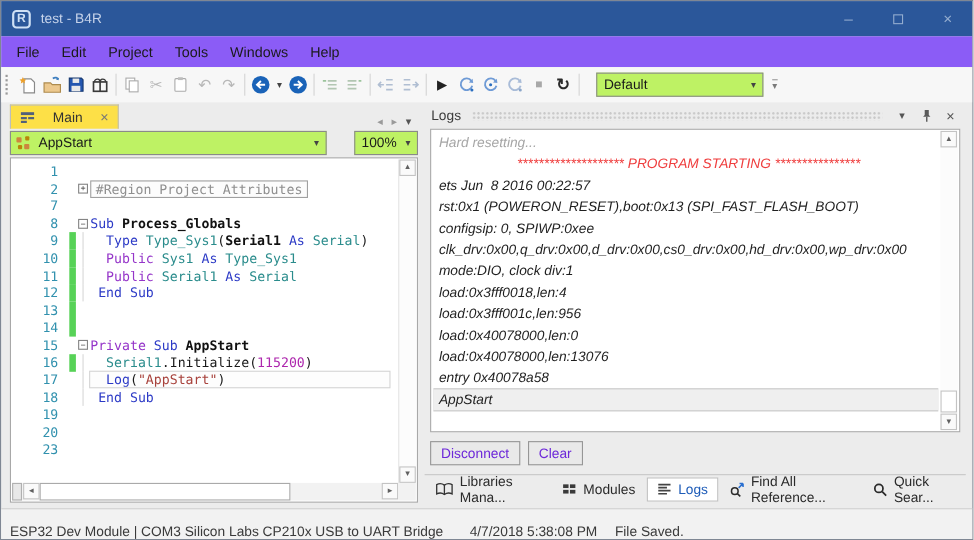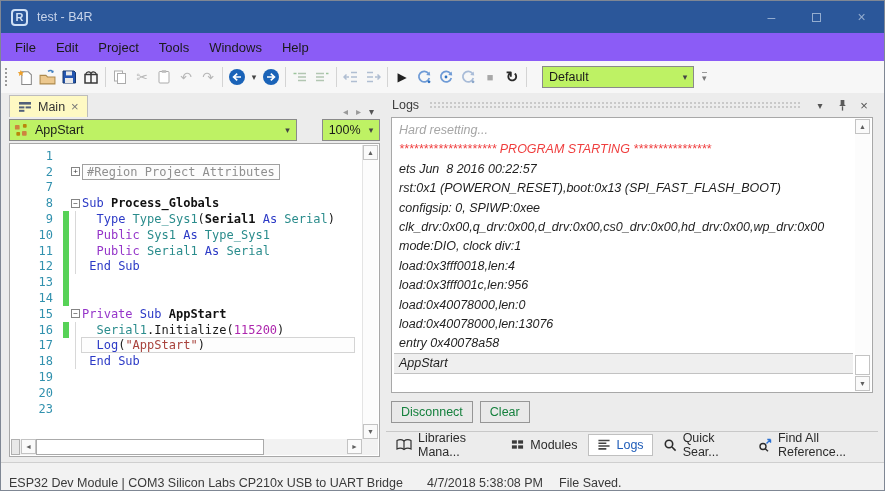--- a/index.html
+++ b/index.html
@@ -40,22 +40,22 @@
               align-items:center; font-size:12.5px; }
   .combobox .cbtext { flex:1; padding-left:6px; white-space:nowrap; overflow:hidden; }
   .combobox .cbcaret { width:16px; text-align:center; font-size:9px; color:#444; flex:none; }
   .build-combo { width:152px; margin-left:12px; }
   .overflow-btn { margin-left:8px; font-size:9px; color:#7a7a7a; border-top:1px solid #9a9a9a;
                   line-height:8px; padding-top:1px; }
 
   
   .editor-panel { position:absolute; left:8px; top:94px; width:371px; height:362px; }
   .tabstrip { position:absolute; left:0; top:0; right:0; height:22px; display:flex; align-items:flex-end; }
-  .doc-tab { height:22px; background:#fef9c3; border:1px solid #bdbdbd; border-bottom:none;
-             display:flex; align-items:center; gap:6px; padding:0 8px; font-size:12.5px; color:#333; }
+  .doc-tab { height:22px; background:#fde047; border:1px solid #bdbdbd; border-bottom:none;
+             display:flex; align-items:center; gap:16px; padding:0 8px; font-size:12.5px; color:#333; }
   .doc-tab .tabclose { color:#777; font-size:13px; }
   .tabnav { margin-left:auto; display:flex; align-items:center; gap:8px; padding-right:6px;
             color:#9a9a9a; font-size:10px; }
   .tabnav .dk { color:#555; }
   .comborow { position:absolute; left:0; top:24px; right:0; height:22px; display:flex; gap:3px; }
   .nav-combo { width:306px; }
   .zoom-combo { width:62px;margin-left:22px; }
   .cbicon { flex:none; margin-left:4px; display:flex; }
 
   .editorbox { position:absolute; left:0; top:48px; right:0; bottom:0; background:#fff;
@@ -100,29 +100,29 @@
            background-size:4px 4px; }
   .hicon { width:16px; display:flex; align-items:center; justify-content:center; color:#555;
            font-size:10px; margin-right:6px; }
   .hicon.x { font-size:13px; }
   .logcontent { position:absolute; left:5px; right:5px; top:22px; height:276px; background:#fff;
                 border:1px solid #a8a8a8; }
   .loglines { position:absolute; left:2px; top:3px; right:19px; bottom:2px; overflow:hidden;font-style:italic; }
   .logline { height:19.4px; line-height:19.4px; padding-left:5px; font-size:12.5px; color:#1f1f1f;
              white-space:pre; }
   .logline.lg-gray { color:#a6a6a6; }
-  .logline.lg-red { color:#ef3e3e; }
+  .logline.lg-red { color:#ef3e3e;text-align:center; }
   .logline.sel { background:#efefef; outline:1px solid #c2c2c2; }
   .logscroll { position:absolute; right:1px; top:1px; width:16px; bottom:1px; background:#fcfcfc; }
   .logscroll .sbtn { position:absolute; left:0; }
   .logscroll .sup { top:0; } .logscroll .sdown { bottom:0; }
   .logthumb { position:absolute; left:0; bottom:16px; width:15px; height:20px; background:#fff;
               border:1px solid #c3c3c3; }
   .logbtns { position:absolute; left:5px; top:306px; display:flex; gap:7px; }
-  .pushbtn { font-size:12.5px; color:#15803d; background:#e9e9e9; border:1px solid #969696;
+  .pushbtn { font-size:12.5px; color:#6d28d9; background:#e9e9e9; border:1px solid #969696;
              padding:3px 9px; }
   .btabs { position:absolute; left:0; right:0; top:336px; height:26px; border-top:1px solid #c8c8c8;
            display:flex; align-items:center; padding-left:2px; gap:2px; }
   .btab { display:flex; align-items:center; gap:6px; padding:3px 8px; font-size:12.5px; color:#2b2b2b; }
   .btab.sel { background:#fff; border:1px solid #c0c0c0; color:#1e5cb8; }
   .bticon { display:flex; }
 
   
   .statusbar { position:absolute; left:0; right:0; bottom:0; height:28px; background:#f2f2f2;
                border-top:1px solid #cfcfcf; display:flex; align-items:flex-end; font-size:12.5px;
@@ -505,36 +505,36 @@
       <div class="btab sel">
         <span class="bticon">
             <svg width="14" height="13" viewBox="0 0 14 14" stroke="#444" stroke-width="1.7">
               <path d="M1 2.7h12M1 5.7h8.5M1 8.7h12M1 11.7h8.5"></path>
             </svg>
           </span>
         <span>Logs</span>
       </div>
       <div class="btab">
         <span class="bticon">
-            <svg width="14" height="14" viewBox="0 0 14 14" fill="none" stroke="#2b2b2b" stroke-width="1.6">
-              <circle cx="6" cy="6" r="3.7"></circle>
-              <path d="M9 9l3.6 3.6"></path>
-            </svg>
-          </span>
-        <span>Quick Sear...</span>
-      </div>
-      <div class="btab">
-        <span class="bticon">
             <svg width="14" height="14" viewBox="0 0 14 14" fill="none">
               <circle cx="5" cy="8.5" r="3" stroke="#2b2b2b" stroke-width="1.4"></circle>
               <path d="M7.3 10.8L10 13.3" stroke="#2b2b2b" stroke-width="1.4"></path>
               <path d="M8.5 5.5l4-4M12.5 1.5v3.2M12.5 1.5H9.3" stroke="#2a6fd0" stroke-width="1.4"></path>
             </svg>
           </span>
         <span>Find All Reference...</span>
+      </div>
+      <div class="btab">
+        <span class="bticon">
+            <svg width="14" height="14" viewBox="0 0 14 14" fill="none" stroke="#2b2b2b" stroke-width="1.6">
+              <circle cx="6" cy="6" r="3.7"></circle>
+              <path d="M9 9l3.6 3.6"></path>
+            </svg>
+          </span>
+        <span>Quick Sear...</span>
       </div>
     </div>
   </div>
 
   <div class="statusbar">
     <span>ESP32 Dev Module | COM3 Silicon Labs CP210x USB to UART Bridge</span>
     <span class="sdate">4/7/2018 5:38:08 PM</span>
     <span class="sstate">File Saved.</span>
   </div>
 

